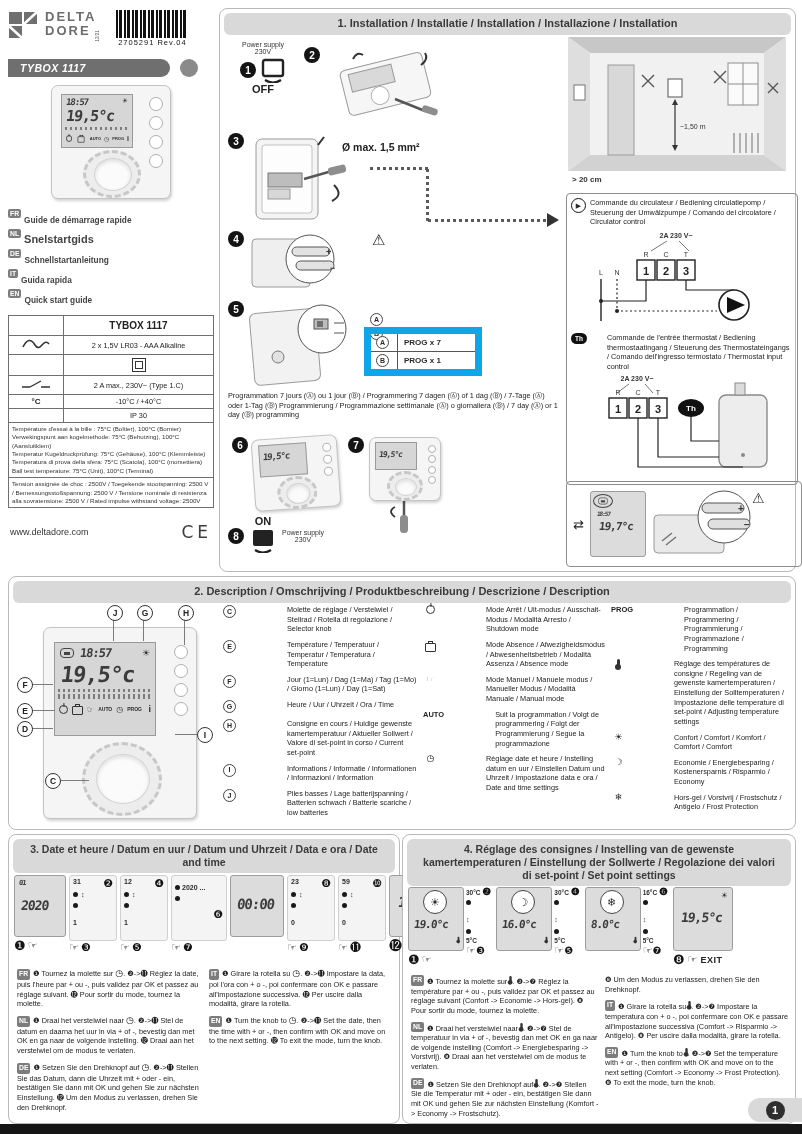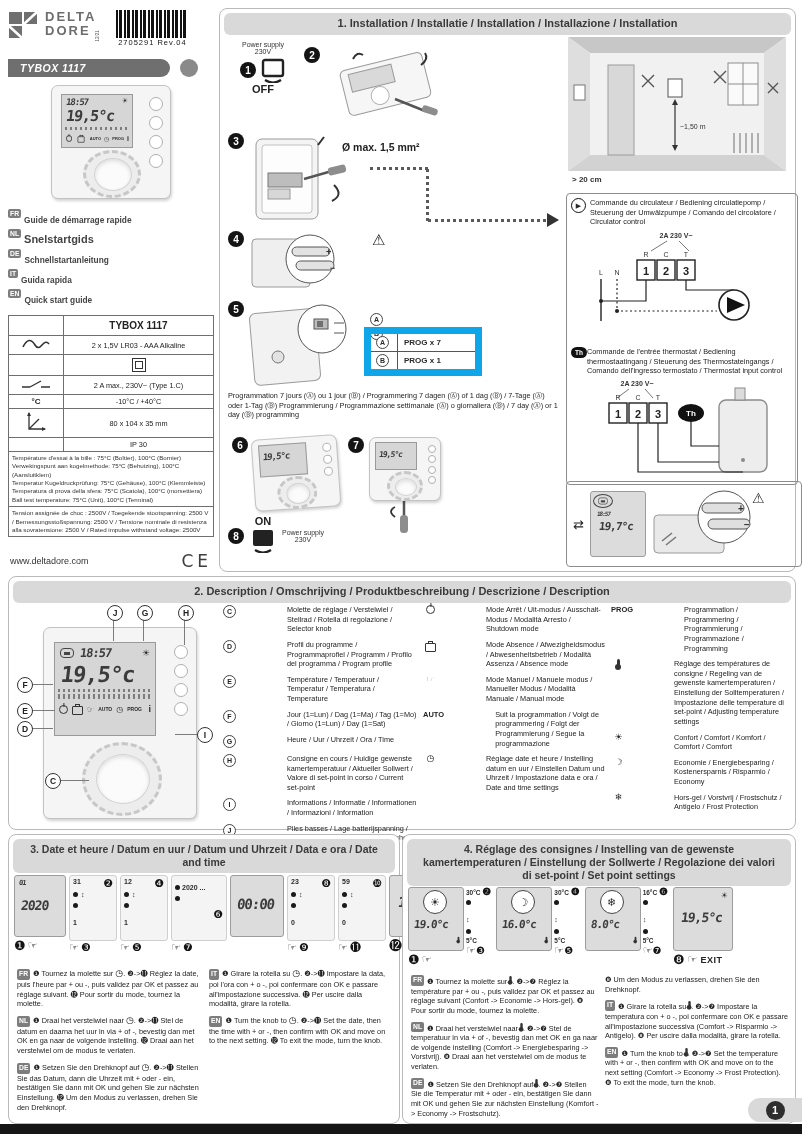--- a/index.html
+++ b/index.html
@@ -163,27 +163,20 @@
           <td><svg width="30" height="12" viewBox="0 0 30 12">
                   <path d="M1,9 H9 M9,9 L20,3 M20,9 H29" fill="none" stroke="#333" stroke-width="1.4"></path>
                 </svg></td>
           <td>2 A max., 230V~  (Type 1.C)</td>
         </tr>
         <tr>
           <td style="font-size:8px;font-weight:bold">°C</td>
           <td>-10°C / +40°C</td>
         </tr>
         <tr>
-          <td><svg width="22" height="22" viewBox="0 0 22 22">
-                  <path d="M4,2 V18 H20 M4,18 L14,8" fill="none" stroke="#333" stroke-width="1.3"></path>
-                  <path d="M2,5 L4,1 L6,5 Z M17,16 L21,18 L17,20 Z" fill="#333"></path>
-                </svg></td>
-          <td>80 x 104 x 35 mm</td>
-        </tr>
-        <tr>
           <td></td>
           <td>IP 30</td>
         </tr>
       </tbody>
         </table>
       <div class="note-box">
         <div>Température d'essai à la bille : 75°C (Boîtier), 100°C (Bornier)</div>
         <div>Verwekingspunt aan kogelmethode: 75°C (Behuizing), 100°C (Aansluitklem)</div>
         <div>Temperatur Kugeldruckprüfung:  75°C (Gehäuse), 100°C (Klemmleiste)</div>
         <div>Temperatura di prova della sfera: 75°C (Scatola), 100°C (morsettiera)</div>
@@ -399,21 +392,21 @@
         <text x="46" y="48" class="st" text-anchor="middle">N</text>
         <path d="M30,52 V94" stroke="#222" stroke-width="1.4"></path>
         <path d="M46,52 V84 H146" stroke="#222" stroke-width="1.2" stroke-dasharray="2,2.5" fill="none"></path>
         <path d="M75,53 V74 H30" stroke="#222" stroke-width="1.2" fill="none"></path>
         <circle cx="30" cy="74" r="2" fill="#222"></circle>
           <circle cx="46" cy="84" r="2" fill="#222"></circle>
         <path d="M115,53 V63 H163" stroke="#222" stroke-width="1.2" fill="none"></path>
         <circle cx="163" cy="78" r="15" fill="#fff" stroke="#222" stroke-width="1.6"></circle>
         <polygon points="156,70 174,78 156,86" fill="#111"></polygon>
       </svg>
-      <div style="display:flex;gap:0;margin-top:16px">
+      <div style="display:flex;gap:20px;margin-top:2px">
         <span style="display:inline-flex;min-width:16px;height:11px;border-radius:6px;background:#111;color:#fff;font-size:6.5px;font-weight:bold;align-items:center;justify-content:center;flex:none">Th</span>
         <span class="txt">Commande de l'entrée thermostat / Bediening thermostaatingang / Steuerung des Thermostateingangs / Comando dell'ingresso termostato / Thermostat input control</span>
       </div>
       <svg width="210" height="104" viewBox="0 0 210 104">
         <text x="66" y="10" class="st" text-anchor="middle" style="font-weight:bold">2A 230 V~</text>
         <path d="M58,13 l-12,9 M74,13 l8,9" fill="none" stroke="#777" stroke-width="1"></path>
         <text x="47" y="24" class="st" text-anchor="middle">R</text>
         <text x="67" y="24" class="st" text-anchor="middle">C</text>
         <text x="87" y="24" class="st" text-anchor="middle">T</text>
         <g fill="#fff" stroke="#222" stroke-width="1.4">
@@ -513,24 +506,20 @@
         </div>
       </div>
     </div>
 
     <div class="abs txt" style="left:214px;top:28px;width:194px">
       <div class="mode-row">
           <span class="circ">C</span>
           <span>Molette de réglage / Verstelwiel / Stellrad / Rotella di regolazione / Selector knob</span>
         </div>
       <div class="mode-row">
-          <span class="circ">D</span>
-          <span>Profil du programme / Programmaprofiel / Programm / Profilo del programma / Program profile</span>
-        </div>
-      <div class="mode-row">
           <span class="circ">E</span>
           <span>Température / Temperatuur / Temperatur / Temperatura / Temperature</span>
         </div>
       <div class="mode-row">
           <span class="circ">F</span>
           <span>Jour (1=Lun) / Dag (1=Ma) / Tag (1=Mo) / Giorno (1=Lun) / Day (1=Sat)</span>
         </div>
       <div class="mode-row">
           <span class="circ">G</span>
           <span>Heure / Uur / Uhrzeit / Ora / Time</span>

